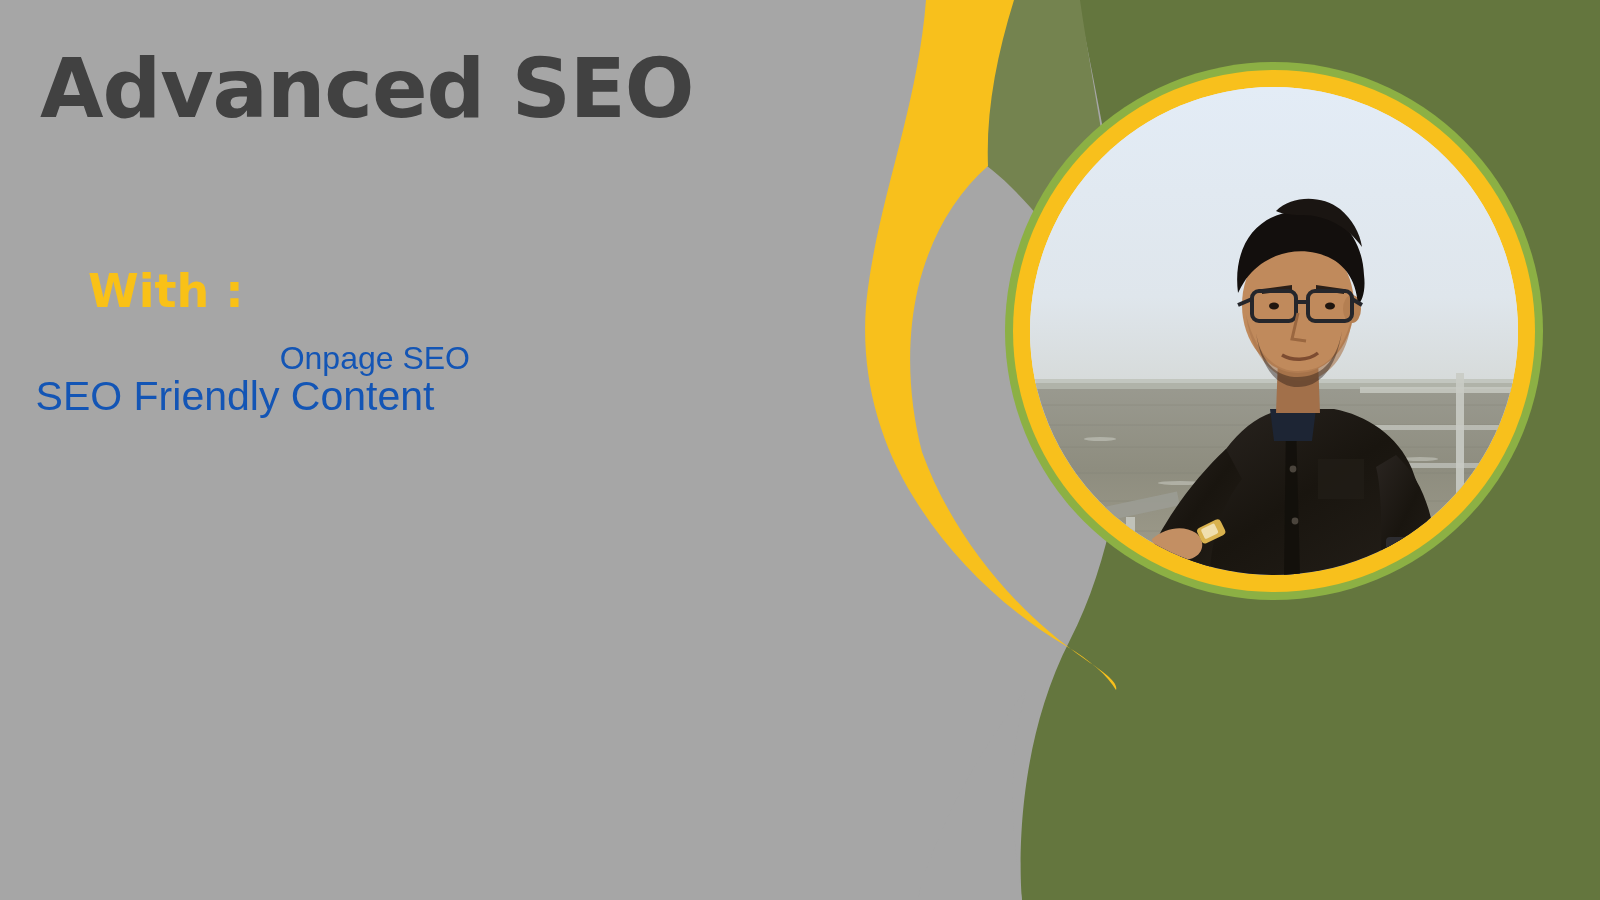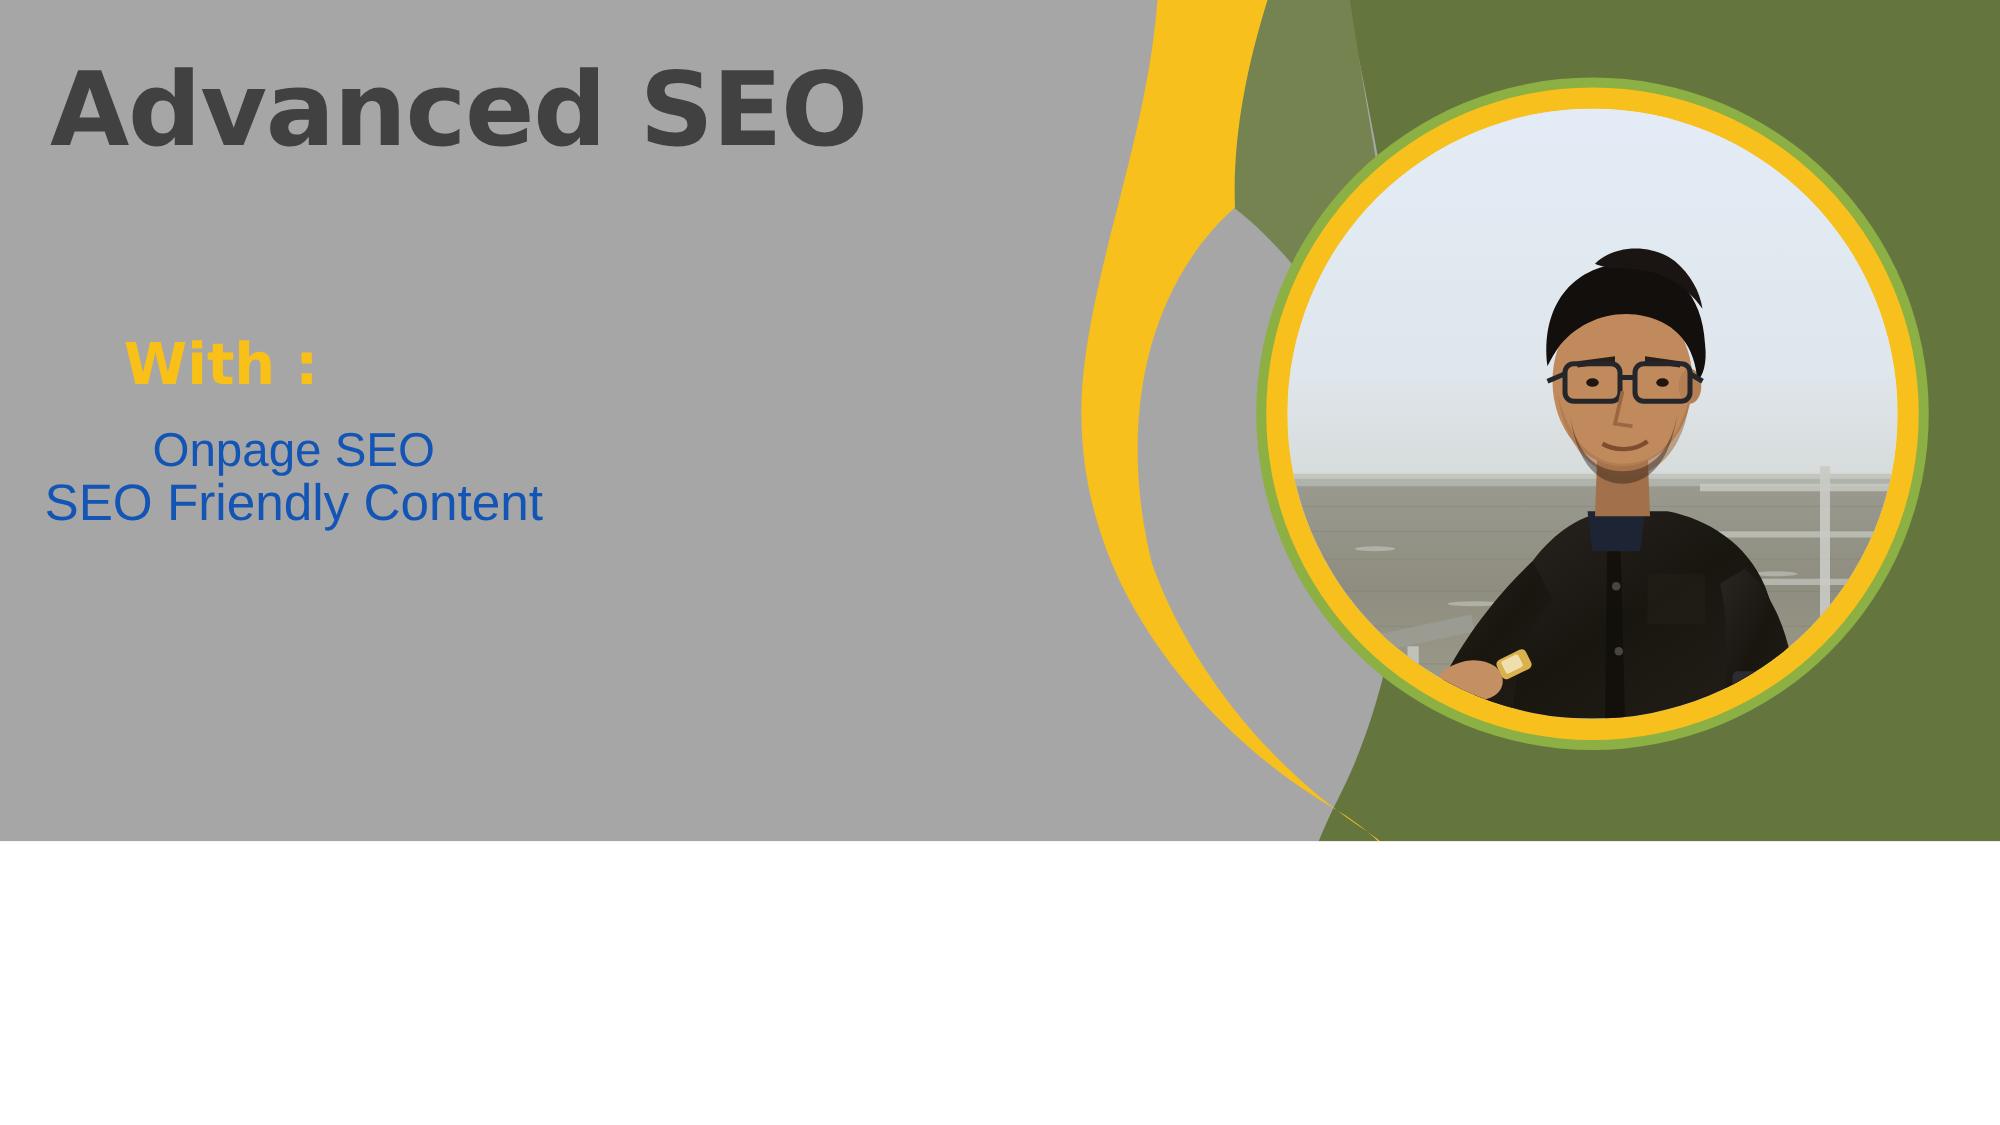--- a/index.html
+++ b/index.html
@@ -8,21 +8,21 @@
     padding: 0;
     background: #ffffff;
   }
   body {
     font-family: "Liberation Sans", sans-serif;
   }
 
   .canvas {
     position: relative;
     width: 1600px;
-    height: 673px;
+    height: 900px;
     overflow: hidden;
     background: #a6a6a6;
   }
 
   
   .bg-layer {
     position: absolute;
     inset: 0;
     width: 1600px;
     height: 900px;
@@ -49,21 +49,21 @@
     font-size: 82px;
     line-height: 0.99;
     letter-spacing: -1px;
   }
   .headline .line2 {
     display: block;
   }
 
   .with-label {
     position: absolute;
-    left: 99px;
+    left: 88px;
     top: 268px;
     margin: 0;
     color: #f9c117;
     font-family: "DejaVu Sans", sans-serif;
     font-weight: bold;
     font-size: 46px;
     line-height: 1;
     letter-spacing: 0px;
   }
 
@@ -77,21 +77,21 @@
     list-style: none;
     text-align: center;
     color: #1355b5;
     font-family: "Liberation Sans", sans-serif;
     font-weight: normal;
   }
   .feature-list li {
     line-height: 1.03;
     white-space: nowrap;
   }
-  .feature-list li.f0 { font-size: 38px; }
+  .feature-list li.f0 { font-size: 32px; text-align: right; }
   .feature-list li.f1 { font-size: 41px; text-align: center; }
   .feature-list li.f2 { font-size: 42px; }
   .feature-list li.f3 { font-size: 40px; }
   .feature-list li.f4 { font-size: 46px; }
 
   
   .portrait-wrap {
     position: absolute;
     left: 1005px;
     top: 62px;

